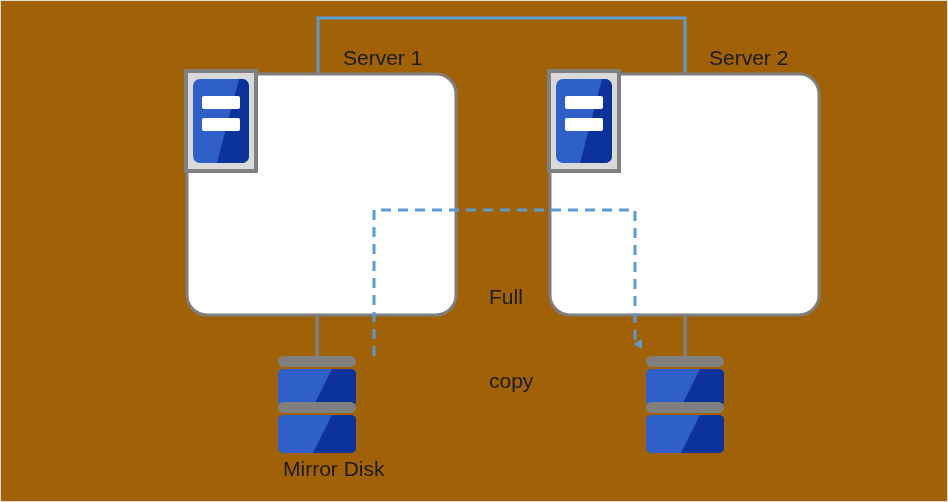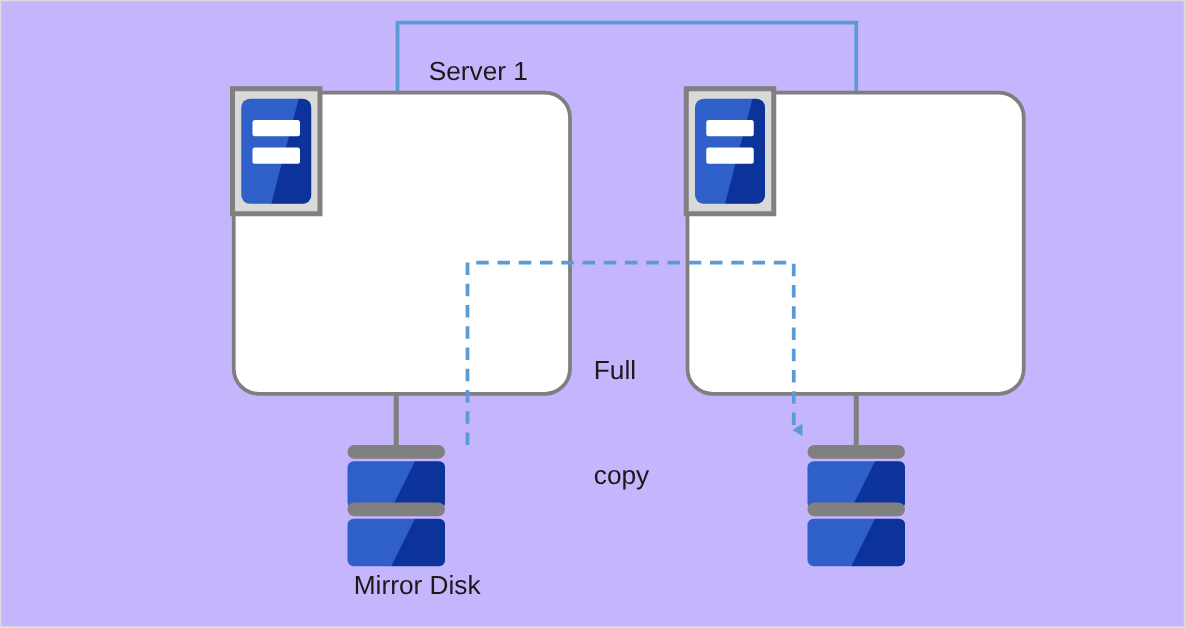--- a/index.html
+++ b/index.html
@@ -7,21 +7,21 @@
     padding: 0;
     background: #ffffff;
   }
   body {
     font-family: "Liberation Sans", sans-serif;
   }
   #canvas {
     position: relative;
     width: 948px;
     height: 502px;
-    background: #c4b5fd;
+    background: #a16207;
     box-sizing: border-box;
     border: 1px solid #dcdcdc;
     overflow: hidden;
   }
   .diagram-svg {
     position: absolute;
     left: 0;
     top: 0;
     width: 948px;
     height: 502px;
@@ -30,21 +30,21 @@
     position: absolute;
     color: #1a1a1a;
     font-size: 21px;
     line-height: 25px;
     white-space: pre;
     font-family: "Liberation Sans", sans-serif;
   }
   #label-server1 { left: 342px; top: 44px; }
   #label-server2 { left: 708px; top: 44px; }
   #label-mirror-disk { left: 266px; top: 455px; margin-left: 16px; }
-  #label-full-copy { left: 474px; top: 226px; line-height: 28px; }
+  #label-full-copy { left: 488px; top: 226px; line-height: 28px; }
 </style>
 </head>
 <body>
 
 <div id="canvas">
 
   <svg class="diagram-svg" viewBox="0 0 948 502" xmlns="http://www.w3.org/2000/svg">
 
     <defs>
 
@@ -137,20 +137,21 @@
     </g>
 
     <g>
       <path d="M373,355 L373,209 L634,209 L634,343" fill="none" stroke="#5B9BD5" stroke-width="3" stroke-dasharray="10,7" marker-end="url(#arrowDown)"></path>
     </g>
 
   </svg>
 
   <div class="label" id="label-server1">Server 1</div>
 
+  <div class="label" id="label-server2">Server 2</div>
 
   <div class="label" id="label-mirror-disk">Mirror Disk</div>
 
   <div class="label" id="label-full-copy">
     <div>Full</div>
     <div>copy</div>
   </div>
 
 </div>
 

